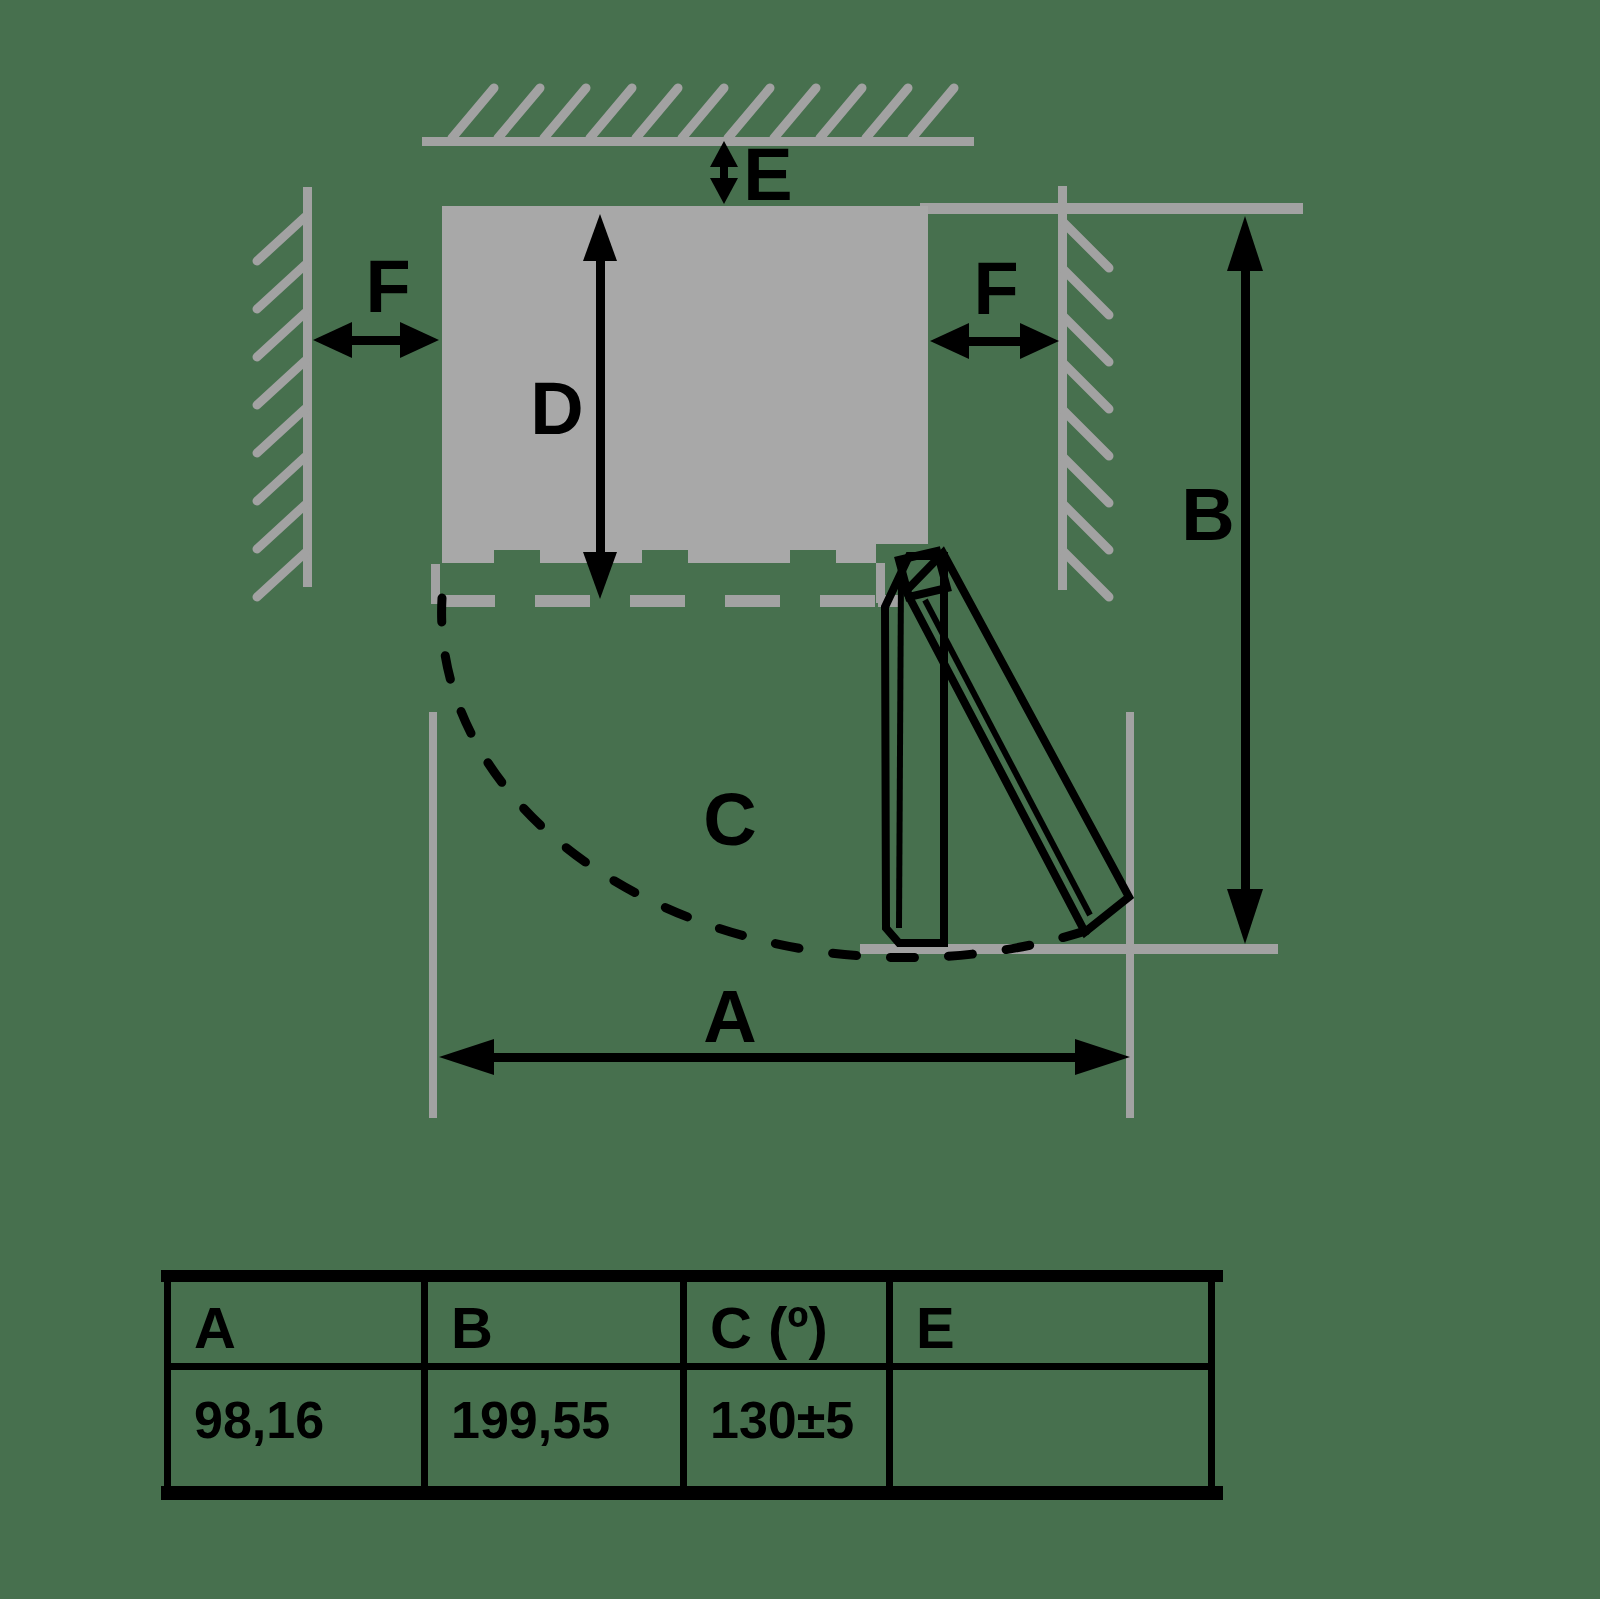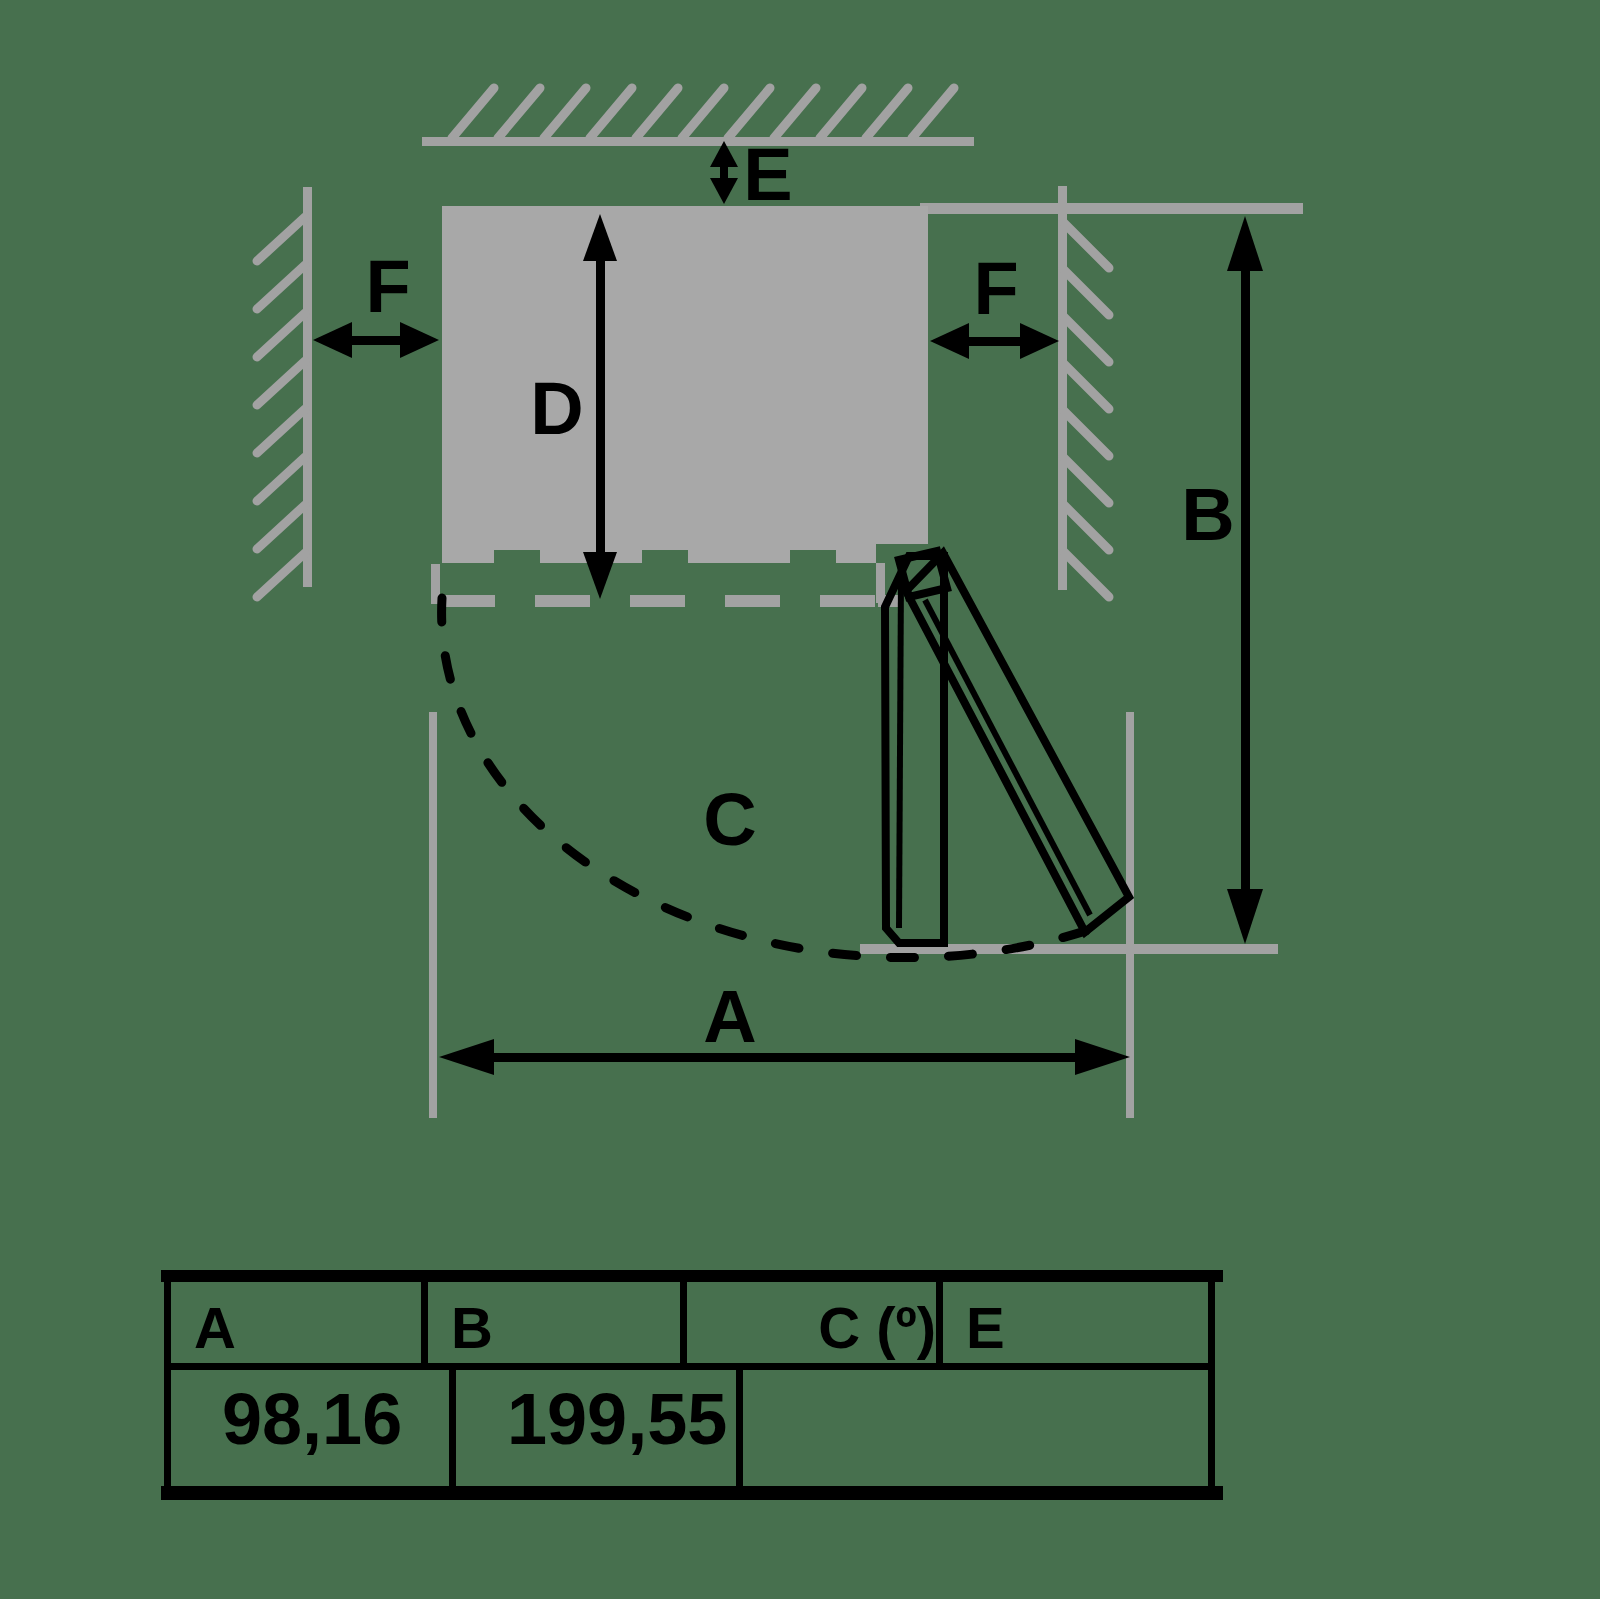--- a/index.html
+++ b/index.html
@@ -45,24 +45,24 @@
   .spec-row.head{height:88px;border-bottom:7px solid var(--ink);}
   .spec-row.vals{height:116px;}
   .spec-cell{
     box-sizing:border-box;
     padding-left:23px;
     overflow:hidden;
     white-space:nowrap;
   }
   .spec-cell.c1{width:257px;border-right:7px solid var(--ink);}
   .spec-cell.c2{width:259px;border-right:7px solid var(--ink);}
-  .spec-cell.c3{width:256px;border-right:7px solid var(--ink);text-align:right;}
+  .spec-cell.c3{width:206px;border-right:7px solid var(--ink);}
   .spec-cell.c4{flex:1;}
   .spec-row.head .spec-cell{font-size:58px;font-weight:700;padding-top:12px;}
-  .spec-row.vals .spec-cell{font-size:72px;font-weight:700;padding-top:8px;margin-left:28px;}
+  .spec-row.vals .spec-cell{font-size:52px;font-weight:700;padding-top:20px;}
 </style>
 </head>
 <body>
 
 <svg width="1600" height="1599" viewBox="0 0 1600 1599" xmlns="http://www.w3.org/2000/svg">
 
   <g>
     <path class="g-stroke" stroke-width="9" stroke-linecap="round" d="M452 138 l42 -50 M498 138 l42 -50 M544 138 l42 -50 M590 138 l42 -50 M636 138 l42 -50
              M682 138 l42 -50 M728 138 l42 -50 M774 138 l42 -50 M820 138 l42 -50 M866 138 l42 -50 M912 138 l42 -50"></path>
     <rect class="g-fill" x="422" y="137" width="552" height="9"></rect>
@@ -157,15 +157,16 @@
 <div class="spec-table">
   <div class="spec-row head">
     <div class="spec-cell c1">A</div>
     <div class="spec-cell c2">B</div>
     <div class="spec-cell c3">C (º)</div>
     <div class="spec-cell c4">E</div>
   </div>
   <div class="spec-row vals">
     <div class="spec-cell c1">98,16</div>
     <div class="spec-cell c2">199,55</div>
+    <div class="spec-cell c3">130±5</div>
   </div>
 </div>
 <div class="bar bottom"></div>
 
 </body></html>

